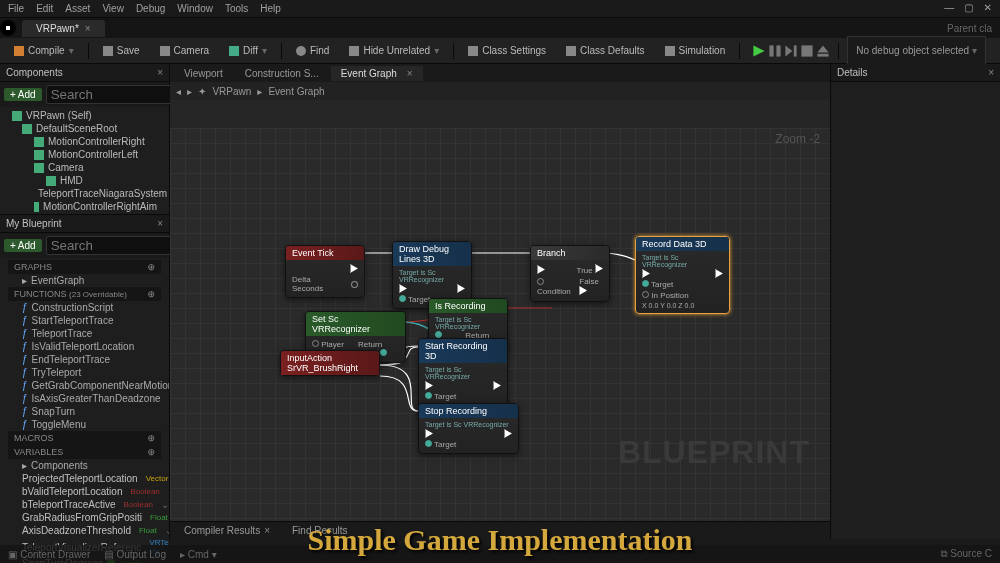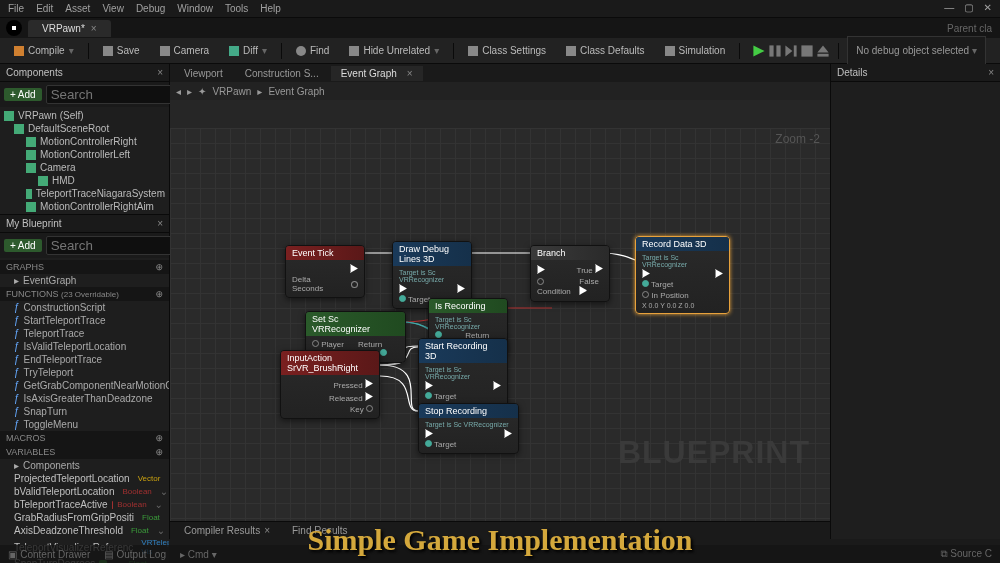--- a/index.html
+++ b/index.html
@@ -1,38 +1,38 @@
 <!DOCTYPE html>
 <html><head>
 <meta charset="utf-8">
 <style>
 * { margin: 0; padding: 0; box-sizing: border-box; font-family: 'Segoe UI', Arial, sans-serif; }
 body { width: 1000px; height: 563px; background: #1a1a1a; color: #c0c0c0; font-size: 10px; overflow: hidden; position: relative; }
 .menubar { height: 18px; background: #1a1a1a; display: flex; align-items: center; padding: 0 8px; gap: 12px; border-bottom: 1px solid #0a0a0a; }
 .menubar span { color: #a0a0a0; cursor: pointer; }
 .win-controls { position: absolute; right: 8px; top: 2px; display: flex; gap: 10px; color: #888; }
-.titletab-row { height: 20px; background: #151515; display: flex; align-items: center; padding-left: 6px; }
+.titletab-row { height: 20px; background: #151515; display: flex; align-items: center; }
 .ue-logo { width: 16px; height: 16px; border-radius: 50%; background: radial-gradient(circle, #fff 20%, #000 22%); margin-right: 6px; }
 .titletab { background: #2a2a2a; padding: 3px 14px; border-radius: 3px 3px 0 0; color: #ddd; display: flex; align-items: center; gap: 6px; }
 .toolbar { height: 26px; background: #222; display: flex; align-items: center; gap: 8px; padding: 0 8px; border-bottom: 1px solid #0a0a0a; }
 .tb-btn { display: flex; align-items: center; gap: 4px; padding: 2px 6px; color: #bbb; cursor: pointer; }
 .tb-btn .ic { width: 10px; height: 10px; display: inline-block; }
 .tb-sep { width: 1px; height: 16px; background: #0a0a0a; }
 .playbar { display: flex; gap: 2px; margin-left: 4px; }
 .play-btn { width: 14px; height: 14px; }
 .dropdown-debug { background: #1a1a1a; border: 1px solid #333; padding: 8px 8px; color: #999; }
 .main { display: flex; height: 475px; }
 .left-col { width: 170px; background: #1e1e1e; display: flex; flex-direction: column; border-right: 1px solid #0a0a0a; }
 .panel-head { height: 18px; background: #1a1a1a; display: flex; align-items: center; padding: 0 6px; gap: 4px; border-bottom: 1px solid #0a0a0a; }
 .panel-head .close { margin-left: auto; color: #888; }
 .add-search { display: flex; align-items: center; gap: 4px; padding: 3px 4px; background: #1a1a1a; }
 .add-btn { background: #2d5a2d; color: #fff; padding: 1px 6px; border-radius: 2px; display: flex; align-items: center; gap: 2px; }
 .search-box { flex: 1; background: #0f0f0f; border: 1px solid #333; color: #888; padding: 1px 4px; border-radius: 2px; }
 .gear { color: #888; }
-.tree { padding: 2px 0; overflow-y: auto; flex: 1; background: #1e1e1e; }
+.tree { padding: 2px 8px; overflow-y: auto; flex: 1; background: #1e1e1e; }
 .tree-item { padding: 1px 4px; display: flex; align-items: center; gap: 4px; color: #bbb; cursor: pointer; }
 .ti-icon { width: 10px; height: 10px; display: inline-block; }
 .indent-1 { padding-left: 14px; } .indent-2 { padding-left: 26px; } .indent-3 { padding-left: 38px; }
 .components-panel { height: 150px; display: flex; flex-direction: column; }
 .myblueprint-panel { flex: 1; display: flex; flex-direction: column; border-top: 1px solid #0a0a0a; }
 .section-head { background: #151515; padding: 2px 6px; font-size: 9px; color: #888; display: flex; align-items: center; text-transform: uppercase; }
 .section-head .plus { margin-left: auto; color: #888; }
 .func-item { padding: 1px 6px 1px 14px; display: flex; align-items: center; gap: 4px; color: #aaa; cursor: pointer; }
 .var-item { padding: 1px 6px 1px 14px; display: flex; align-items: center; gap: 4px; cursor: pointer; }
 .var-pill { width: 8px; height: 8px; border-radius: 2px; }
@@ -402,34 +402,20 @@
               <span><span class="pin blue"></span> <span>Target</span></span>
               <span><span>Return Value</span> <span class="pin"></span></span>
             </div>
           </div>
       </div>
 
       <div class="node" style="left:110px;top:222px;width:100px">
         <div class="node-head red">
             <span>InputAction SrVR_BrushRight</span>
           </div>
-        <div class="node-body">
-            <div class="node-row">
-              <span></span>
-              <span><span>Pressed</span> <span class="pin exec"></span></span>
-            </div>
-            <div class="node-row">
-              <span></span>
-              <span><span>Released</span> <span class="pin exec"></span></span>
-            </div>
-            <div class="node-row">
-              <span></span>
-              <span><span>Key</span> <span class="pin"></span></span>
-            </div>
-          </div>
       </div>
 
       <div class="node" style="left:248px;top:210px;width:90px">
         <div class="node-head blue">
             <span>Start Recording 3D</span>
           </div>
         <div class="node-body">
             <div style="font-size:7px;color:#7aa">Target is Sc VRRecognizer</div>
             <div class="node-row">
               <span class="pin exec"></span>

